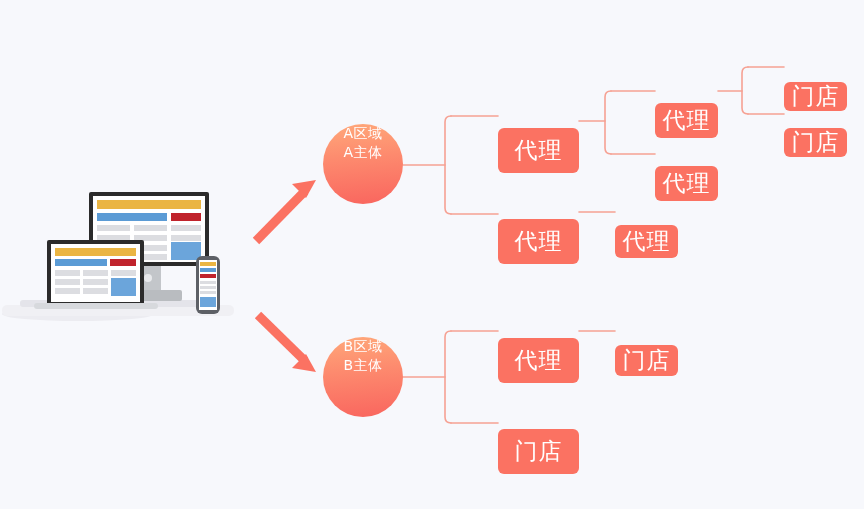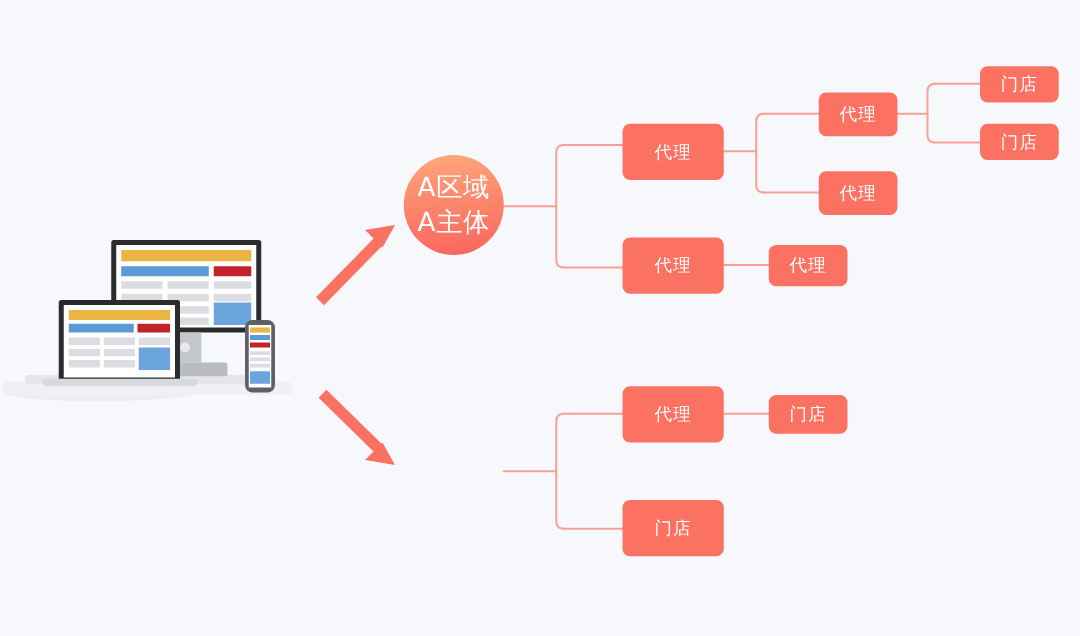--- a/index.html
+++ b/index.html
@@ -27,34 +27,35 @@
     pointer-events: none;
   }
   .node-box {
     position: absolute;
     background: #fb7262;
     border-radius: 6px;
     color: #ffffff;
     display: flex;
     align-items: center;
     justify-content: center;
-    font-size: 14px;
+    font-size: 23px;
     letter-spacing: 1px;
     box-sizing: border-box;
+    margin-top: 29px;
   }
   .node-circle {
     position: absolute;
     border-radius: 50%;
     background: linear-gradient(175deg, #ffa87a 0%, #fd8a6e 42%, #f9655e 100%);
     color: #ffffff;
     display: flex;
     flex-direction: column;
     align-items: center;
-    justify-content: center;
-    font-size: 21px;
+    justify-content: flex-start;
+    font-size: 14px;
     line-height: 1.35;
     letter-spacing: 0.5px;
   }
   .node-circle span { display: block; }
   .platform-label {
     position: absolute;
     color: #444a57;
     font-size: 17px;
     letter-spacing: 2px;
     text-align: center;
@@ -162,20 +163,24 @@
       <rect x="200" y="107" width="16" height="10" fill="#6ba5db"></rect>
     </g>
   </svg>
 
 
   <div class="node-circle" style="left:323px; top:124px; width:80px; height:80px;">
     <span>A区域</span>
     <span>A主体</span>
   </div>
 
+  <div class="node-circle" style="left:323px; top:337px; width:80px; height:80px;">
+    <span>B区域</span>
+    <span>B主体</span>
+  </div>
 
   <div class="node-box" style="left:498px; top:99px; width:81px; height:45px;">代理</div>
 
   <div class="node-box" style="left:655px; top:74px; width:63px; height:35px;">代理</div>
 
   <div class="node-box" style="left:784px; top:53px; width:63px; height:29px;">门店</div>
 
   <div class="node-box" style="left:784px; top:99px; width:63px; height:29px;">门店</div>
 
   <div class="node-box" style="left:655px; top:137px; width:63px; height:35px;">代理</div>

